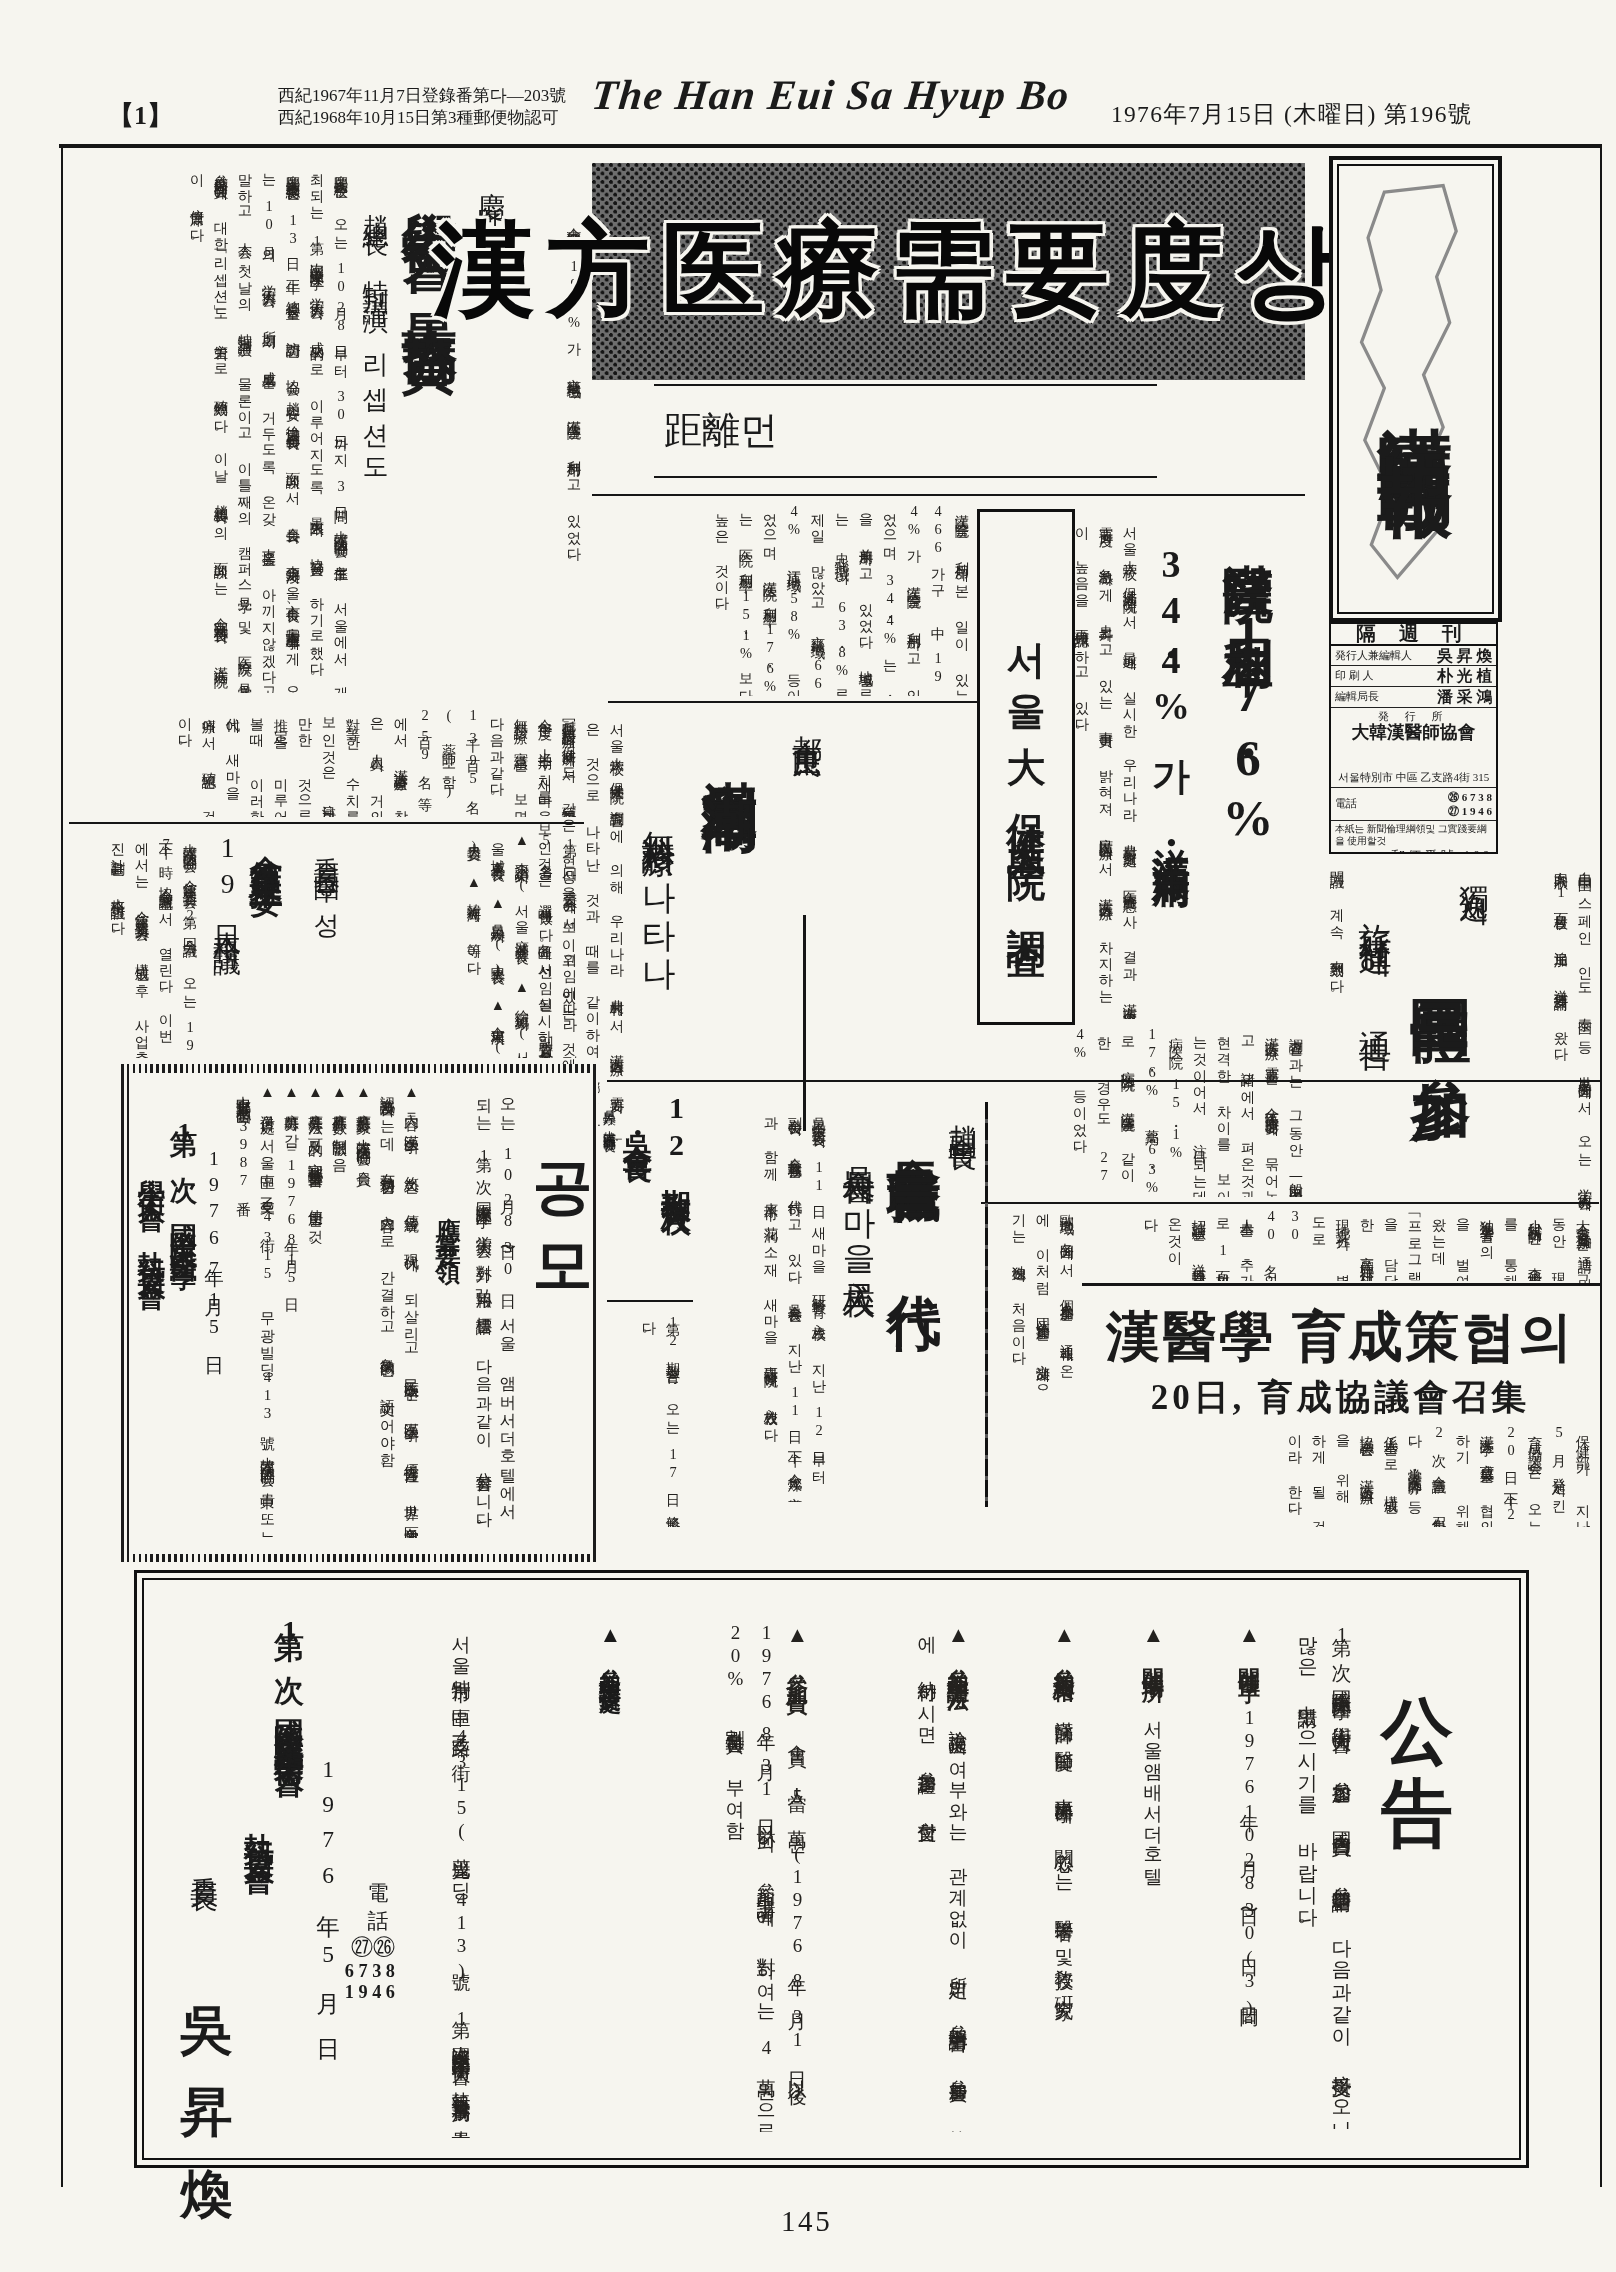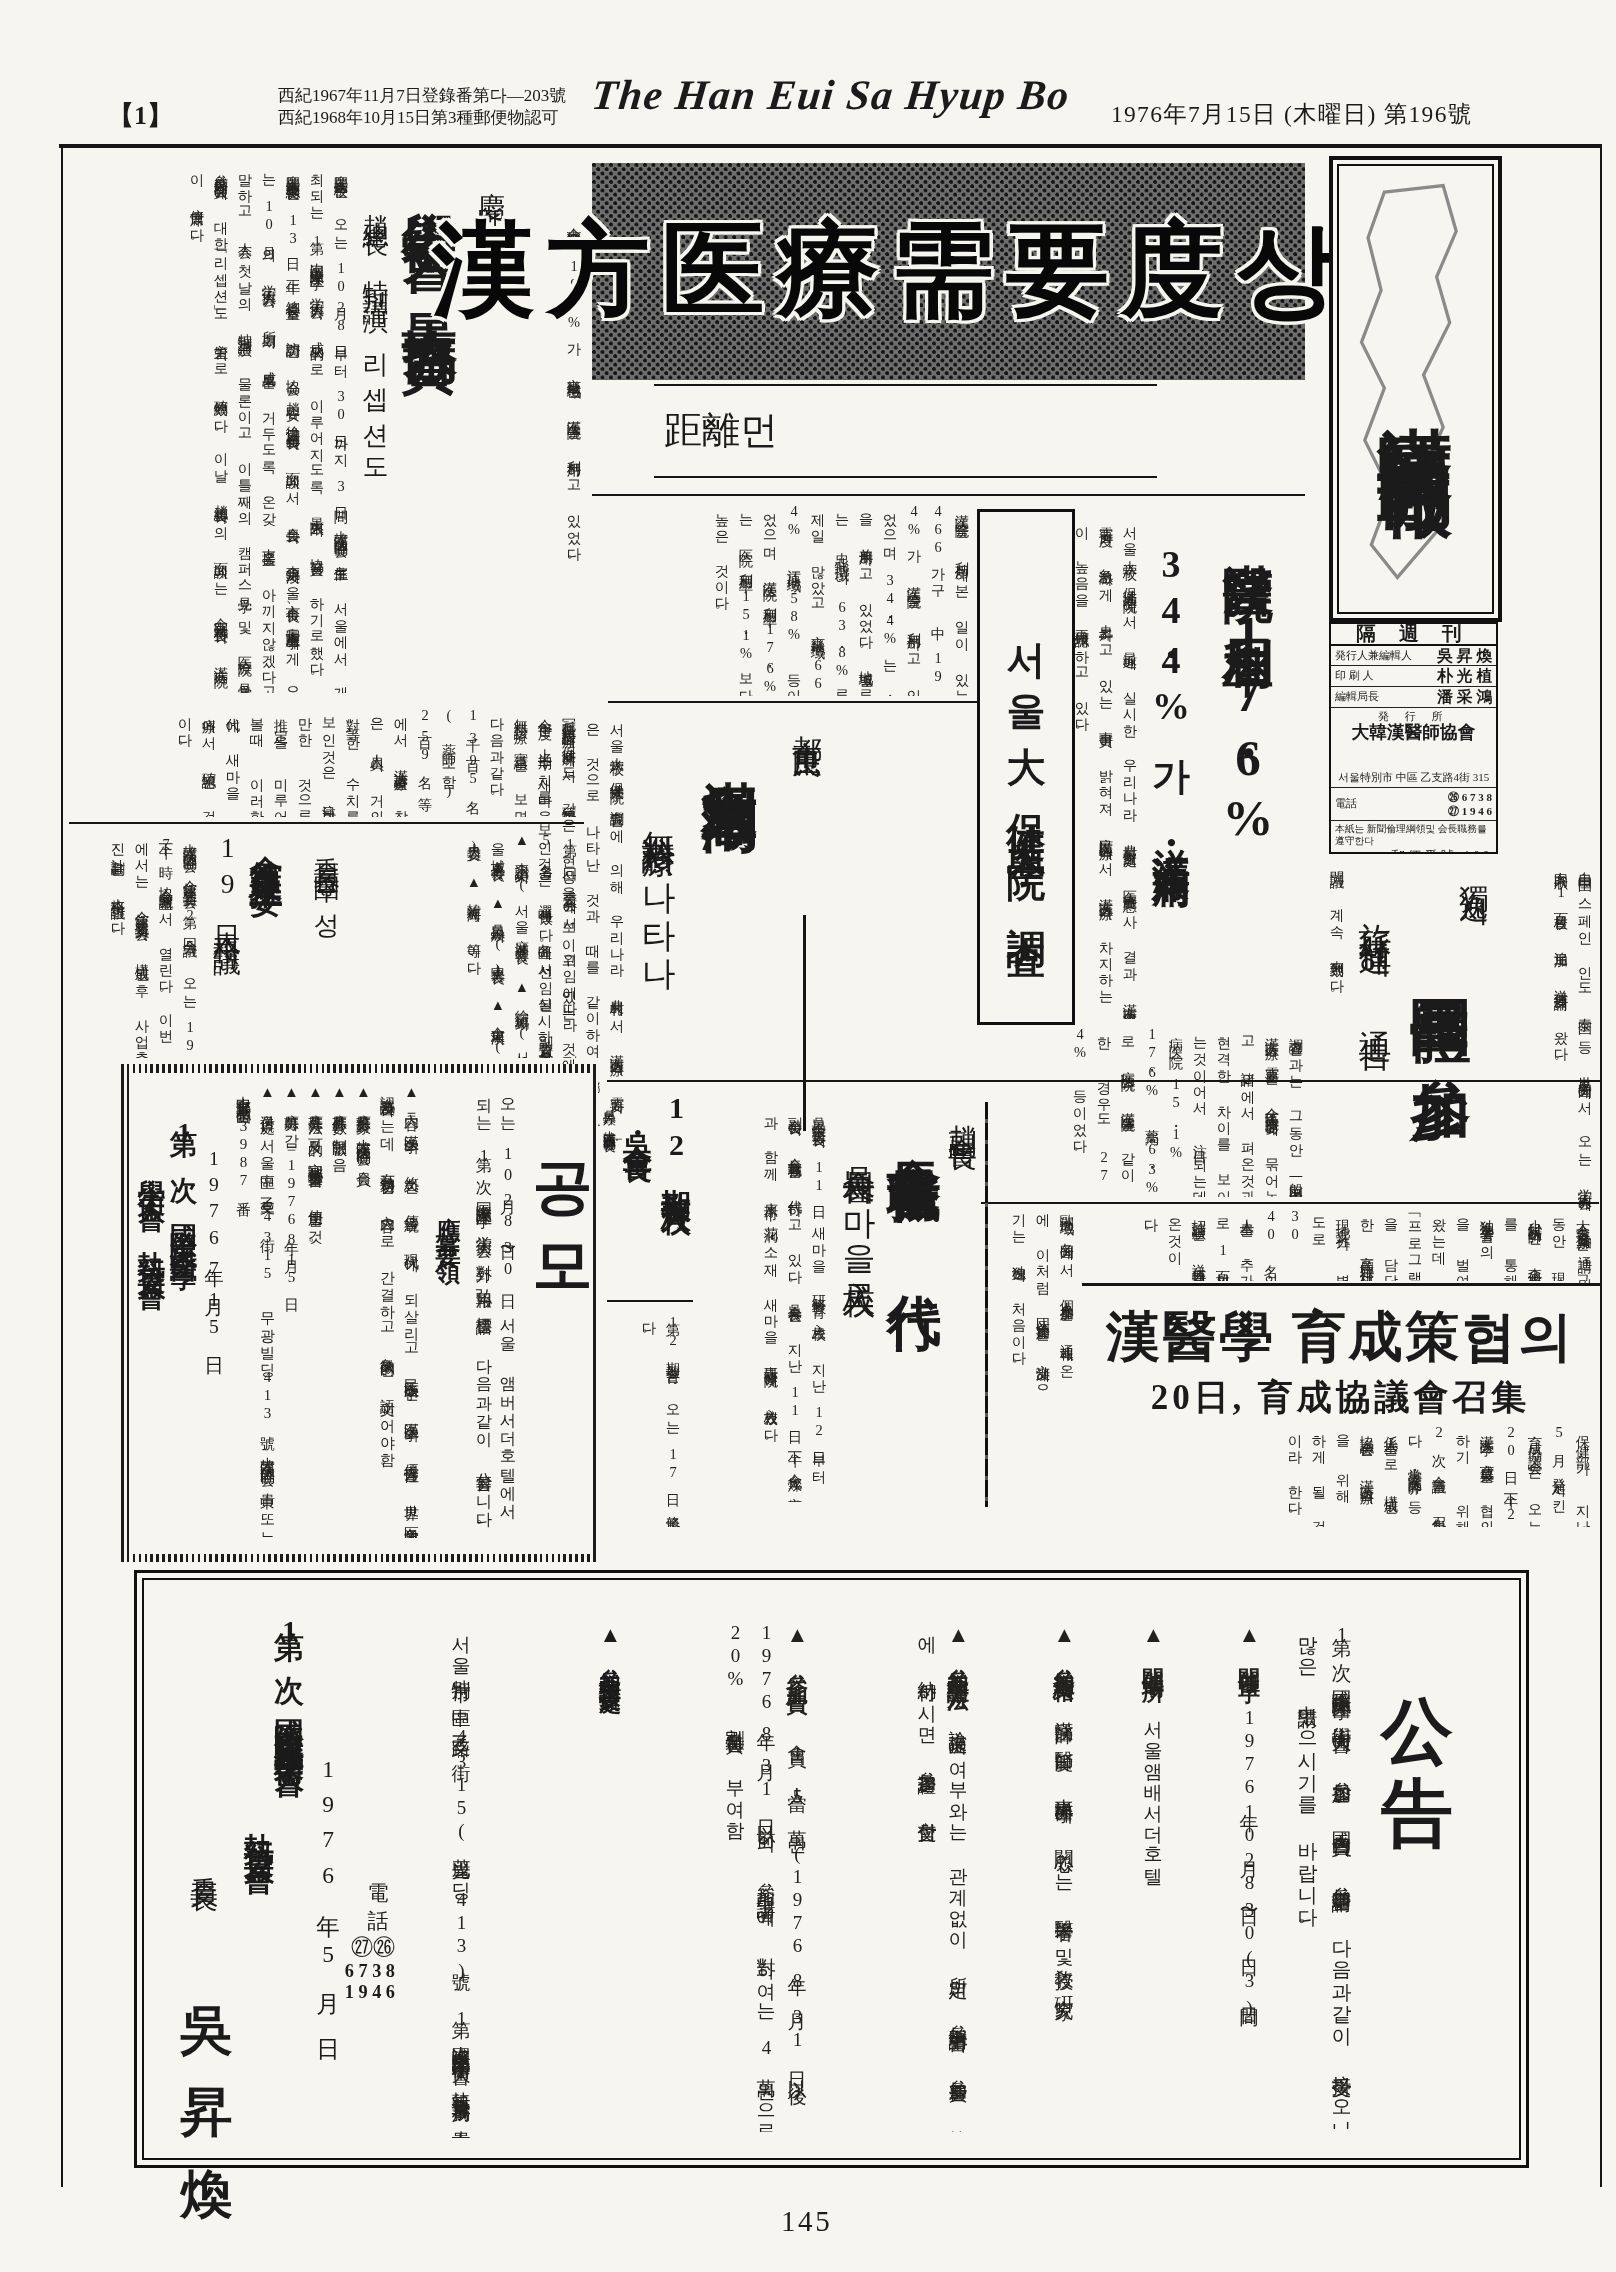--- a/index.html
+++ b/index.html
@@ -101,21 +101,21 @@
       <div style="font-size:17.7px;font-weight:bold;">大韓漢醫師協會</div>
       <div style="font-size:11px;margin-top:29px;">서울特別市 中區 乙支路4街 315</div>
     </div>
     <div class="row" style="border-top:1.3px solid #222;border-bottom:1.3px solid #222;">
       <span class="lab">電話</span>
       <span style="font-weight:bold;font-size:11px;line-height:14.4px;">
         <div>㉖ 6 7 3 8</div>
         <div>㉗ 1 9 4 6</div>
       </span>
     </div>
-    <div style="padding:1.3px 3.9px;font-size:9.8px;line-height:12.4px;">本紙는 新聞倫理綱領및 会長職務를 遵守한다</div>
+    <div style="padding:1.3px 3.9px;font-size:9.8px;line-height:12.4px;">本紙는 新聞倫理綱領및 그實踐要綱을 使用할것</div>
     <div style="padding:0 3.9px;font-size:14px;text-align:right;letter-spacing:2.6px;">郵便番號 100</div>
   </div>
 
   <div class="vb" style="left:1504px;top:860px;width:93px;height:425px;">自由中国 스페인 인도 泰国 등 世界各国에서 오는 学術大会에 參加 通請 및 案內狀 1百枚를 追加로 送付要請해 왔다。</div>
   <div class="v" style="left:1453px;top:863px;height:144px;font-size:30px;letter-spacing:6.5px;">獨逸서</div>
   <div class="v bold" style="left:1399px;top:951px;height:330px;font-size:61px;letter-spacing:5.2px;">團體로參加</div>
   <div class="v" style="left:1352px;top:896px;height:330px;font-size:33px;letter-spacing:6.5px;">旅行社通해 通告</div>
   <div class="vb" style="left:1306px;top:860px;width:43px;height:425px;">問議가 계속 來到했다。</div>
   <div class="vb" style="left:1085px;top:1208px;width:510px;height:73px;">大会事務局은 그동안 現地韓国人 小兒科医師인 李修吉씨를 통해 独逸学者들의 誘致活動을 벌여왔는데 大会「프로그램」을 담당한 高麗旅行社의 現地支社가 별도로 30〜40名의 人士를 추가로 1百枚의 招請狀을 送付要請해 온것이다。</div>
   <div class="vb" style="left:1004px;top:1203px;width:75px;height:188px;">歐洲地域 各国에서 個人參加를 通報해온 外에 이처럼 団体參加를 交渉해오기는 独逸이 처음이다。</div>

